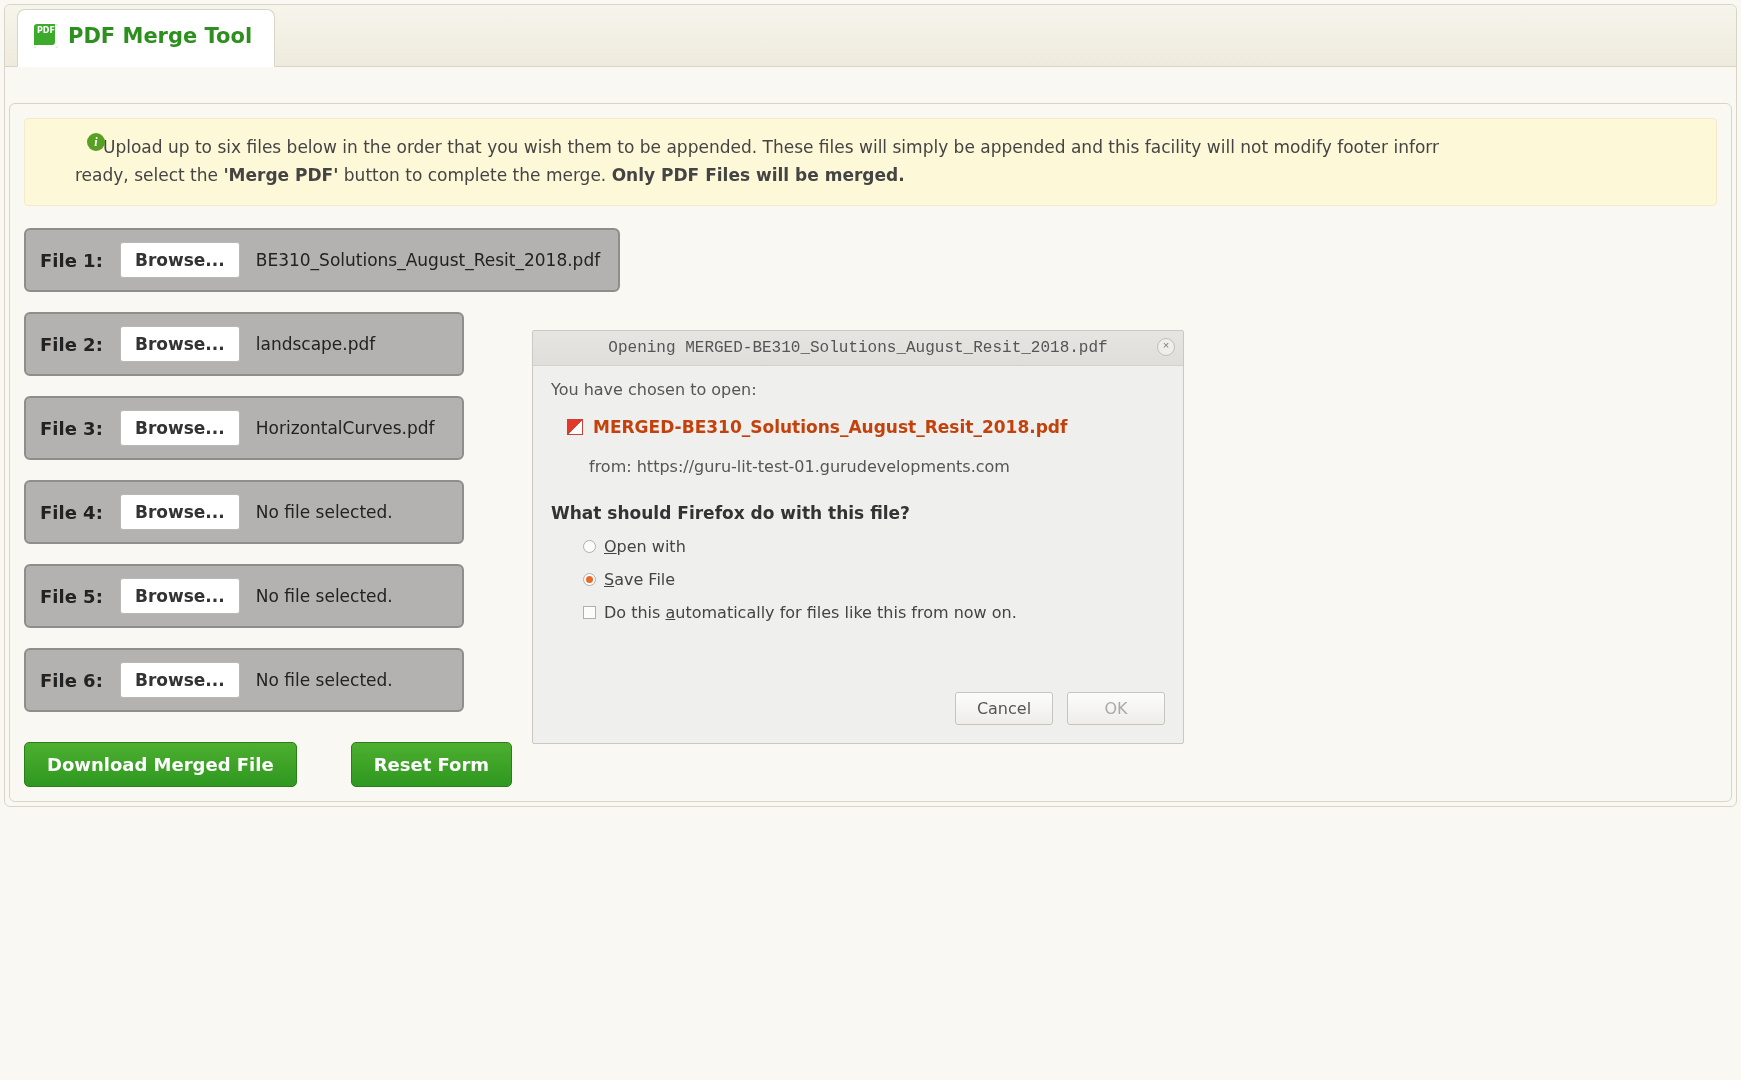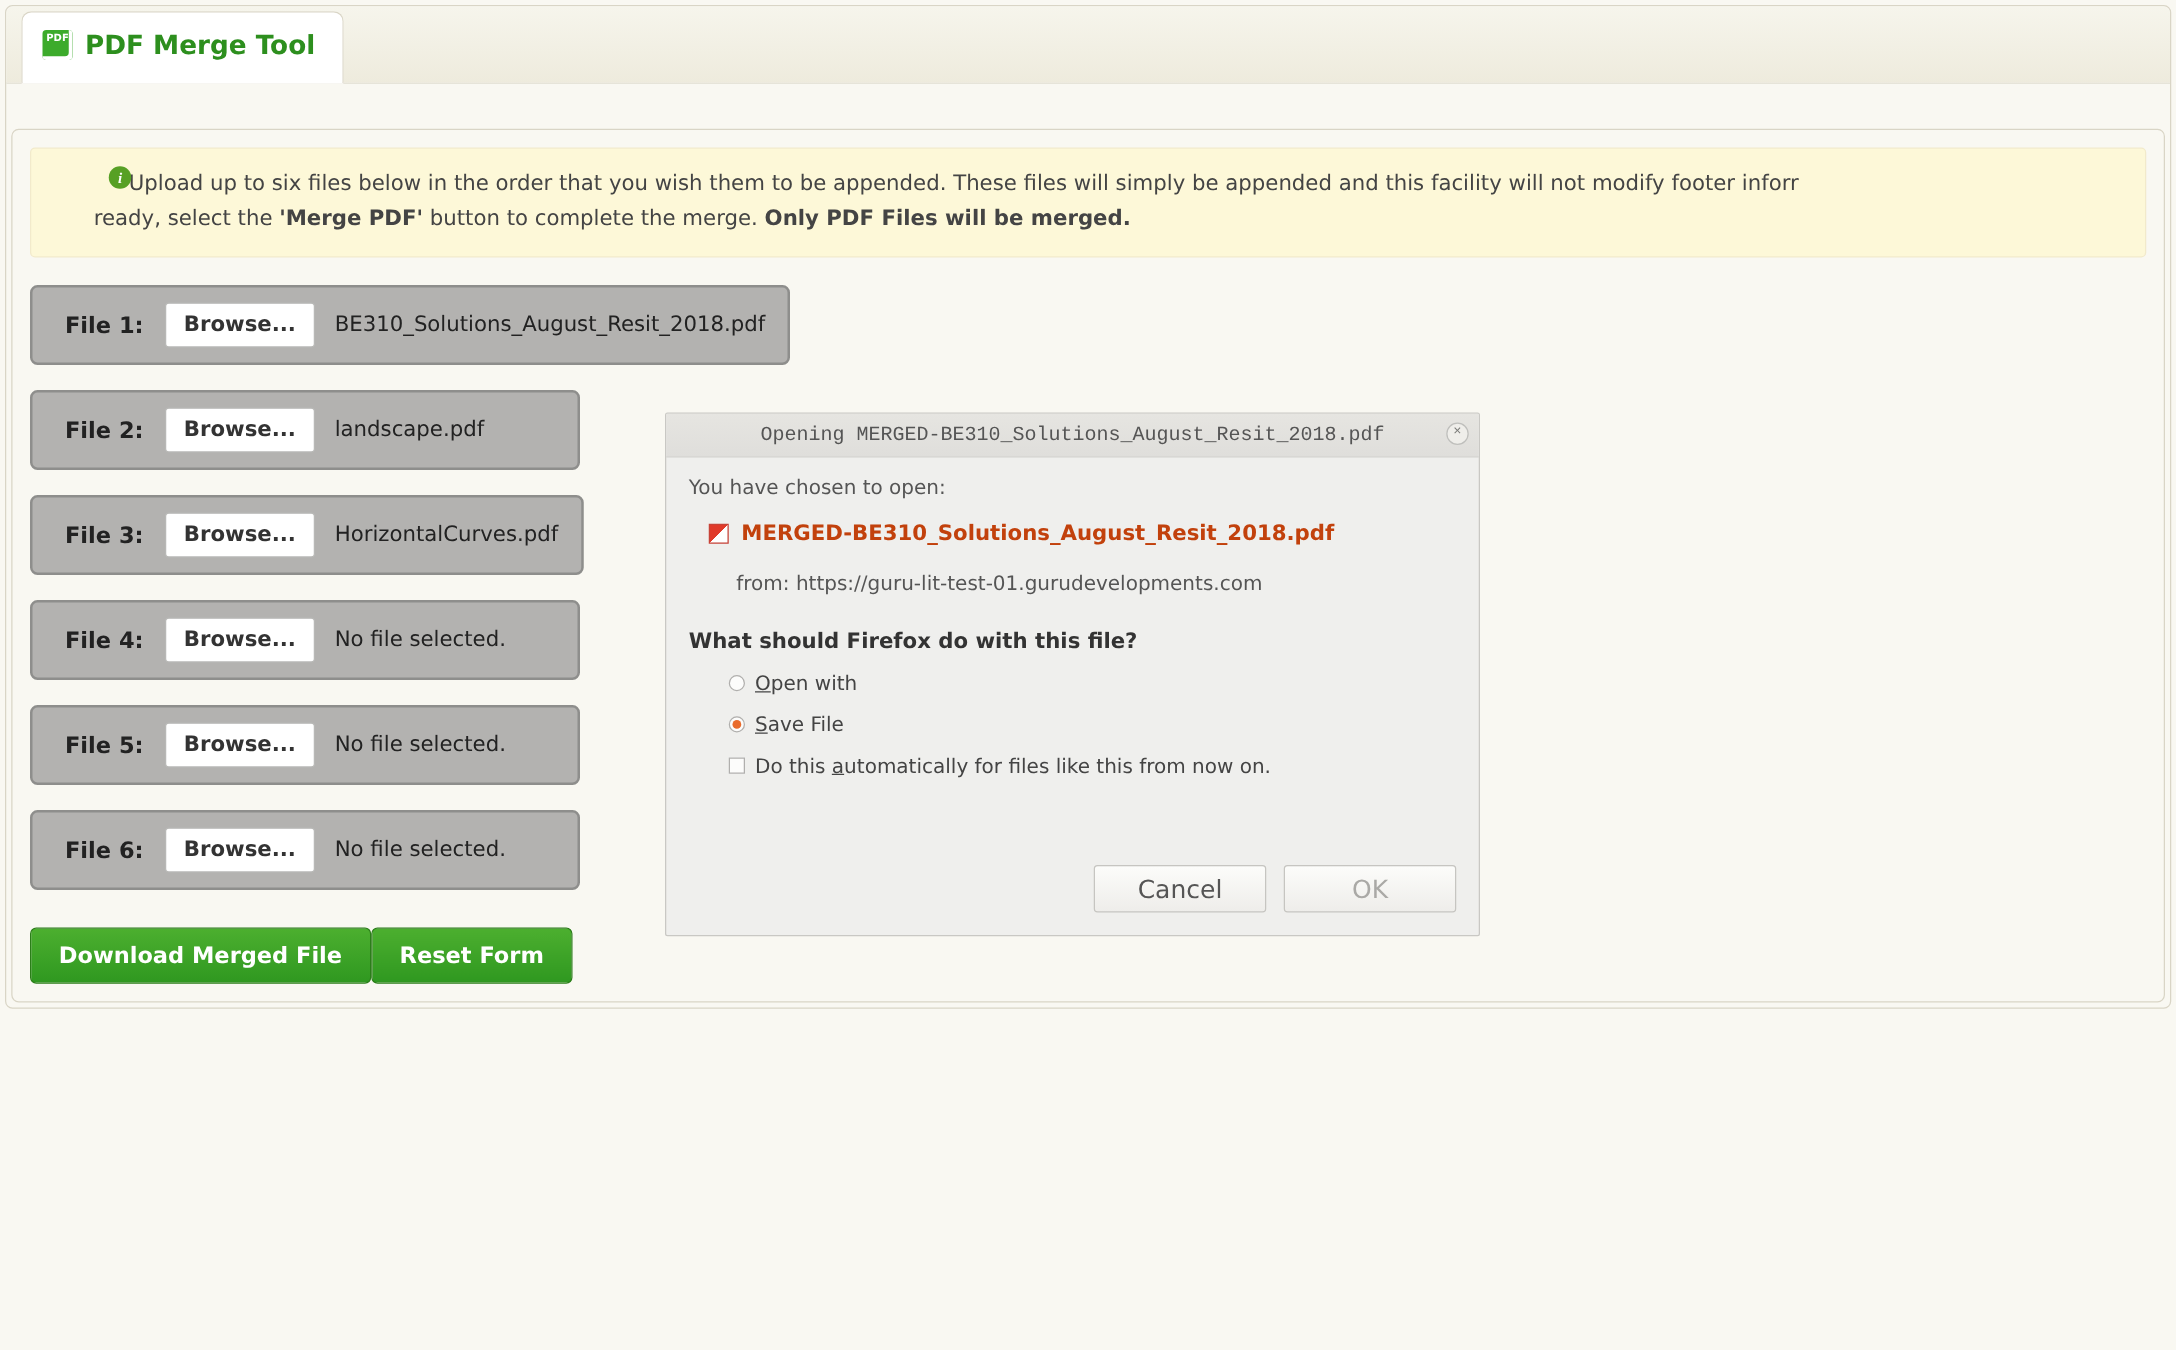--- a/index.html
+++ b/index.html
@@ -102,21 +102,21 @@
 
   
   .slots { display: flex; flex-direction: column; gap: 20px; }
   .file-slot {
     display: inline-flex;
     align-items: center;
     gap: 16px;
     background: #b3b2b0;
     border: 2px solid #8e8e8c;
     border-radius: 6px;
-    padding: 12px 18px 12px 26px;
+    padding: 12px 18px 12px 14px;
     width: fit-content;
     min-width: 440px;
   }
   .file-slot.slot-1 { min-width: 565px; }
   .file-slot .label {
     font-weight: bold;
     font-size: 18px;
     color: #222;
     min-width: 64px;
   }
@@ -132,20 +132,21 @@
     font-weight: bold;
   }
   .file-slot .filename {
     font-size: 17px;
     color: #222;
   }
 
   
   .actions {
     display: flex;
+    gap: 54px;
     margin-top: 30px;
   }
   .green-btn {
     background: linear-gradient(#4caf2f, #2f9820);
     border: 1px solid #2b7e19;
     color: #ffffff;
     font-weight: bold;
     font-size: 18px;
     padding: 11px 22px;
     border-radius: 5px;
@@ -276,22 +277,22 @@
     justify-content:flex-end;
     gap: 14px;
     padding: 0 18px 18px 18px;
     margin-top: 40px;
   }
   .dlg-btn {
     background: linear-gradient(#fcfcfa,#eeedea);
     border: 1px solid #c6c5c1;
     border-radius: 3px;
     padding: 6px 0;
-    width: 138px;
-    font-size: 20px;
+    width: 98px;
+    font-size: 16px;
     color: #555;
     font-family: inherit;
   }
   .dlg-btn[disabled] { color: #aaa9a6; }
 
   .container { position: relative; width: 1741px; height: 1080px; overflow: hidden; }
 </style>
 </head>
 <body>
 

